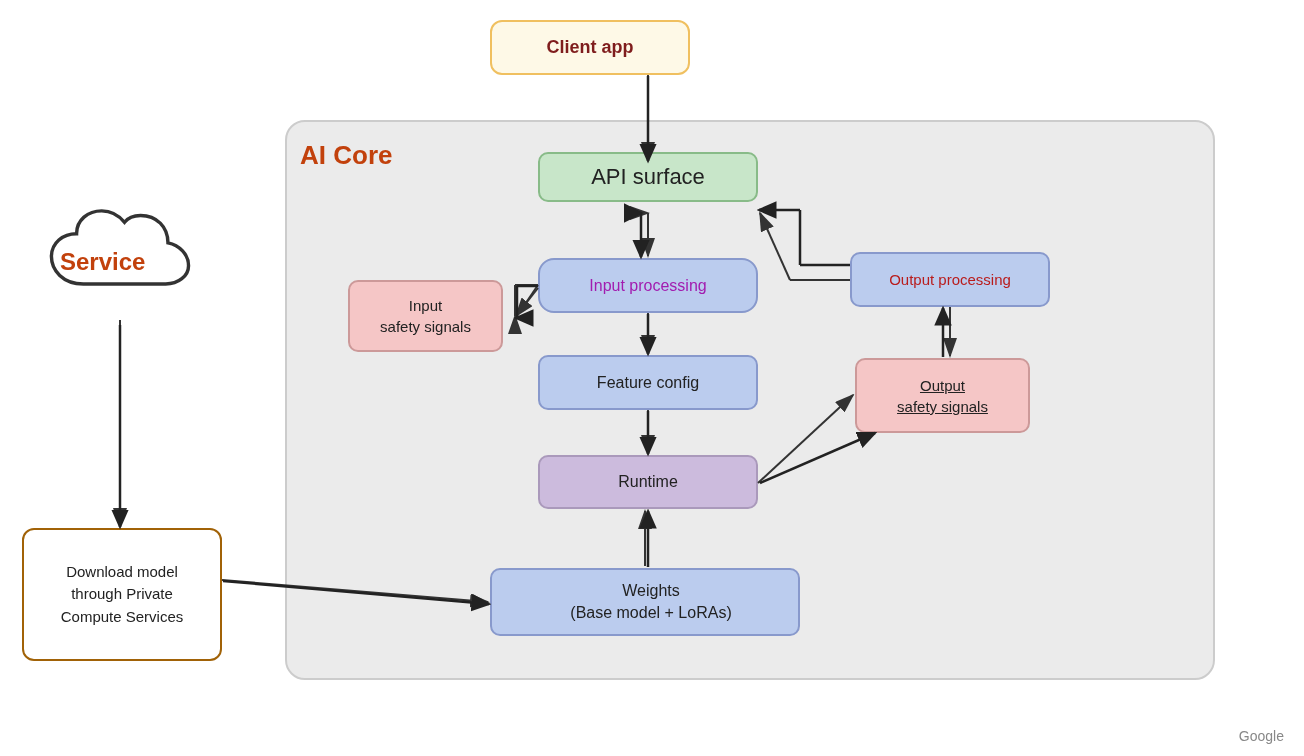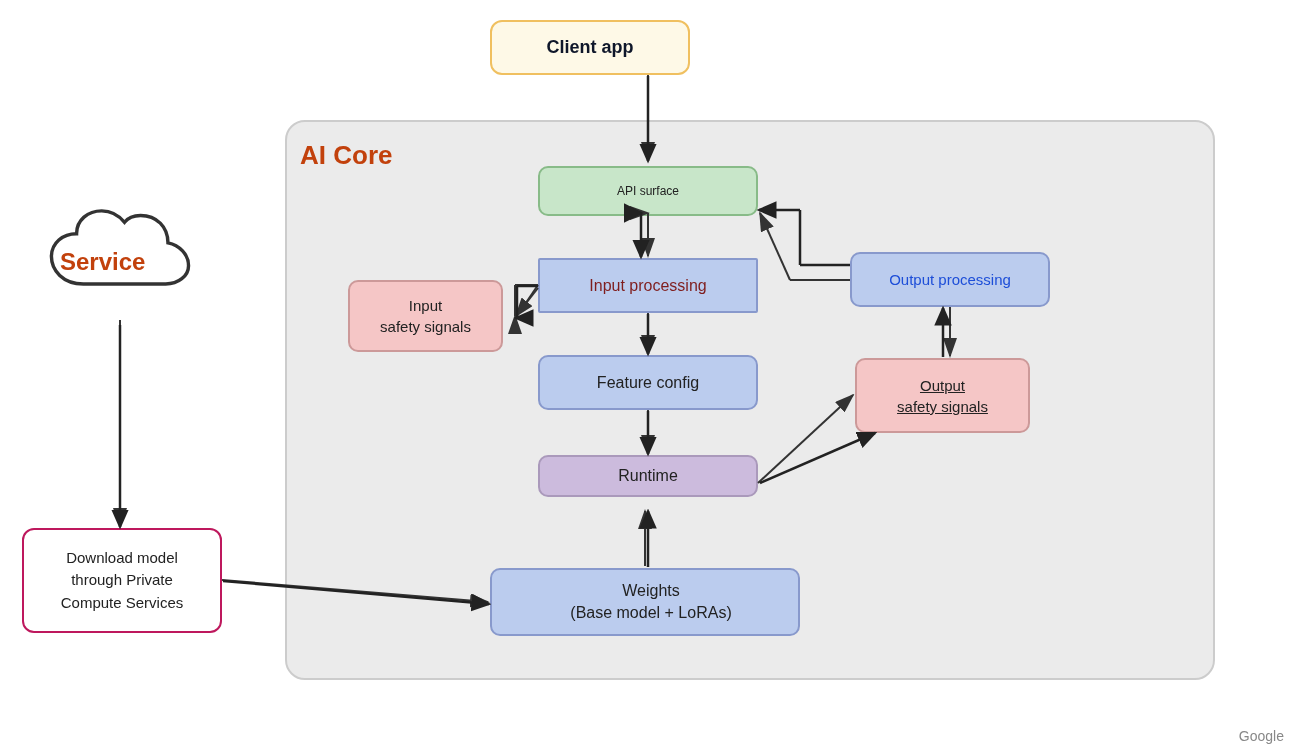--- a/index.html
+++ b/index.html
@@ -27,21 +27,21 @@
       width: 200px;
       height: 55px;
       background: #fef9e7;
       border: 2px solid #f0c060;
       border-radius: 12px;
       display: flex;
       align-items: center;
       justify-content: center;
       font-size: 18px;
       font-weight: bold;
-      color: #0f172a;
+      color: #7f1d1d;
     }
 
     
     .ai-core {
       position: absolute;
       top: 120px;
       left: 285px;
       width: 930px;
       height: 560px;
       background: #ebebeb;
@@ -54,49 +54,49 @@
       top: 140px;
       left: 300px;
       font-size: 26px;
       font-weight: bold;
       color: #c2410c;
     }
 
     
     .api-surface {
       position: absolute;
-      top: 166px;
+      top: 152px;
       left: 538px;
       width: 220px;
       height: 50px;
       background: #c8e6c9;
       border: 2px solid #88bb88;
       border-radius: 10px;
       display: flex;
       align-items: center;
       justify-content: center;
-      font-size: 12px;
+      font-size: 22px;
       color: #222;
     }
 
     
     .input-processing {
       position: absolute;
       top: 258px;
       left: 538px;
       width: 220px;
       height: 55px;
       background: #bbccee;
       border: 2px solid #8899cc;
-      border-radius: 2px;
+      border-radius: 16px;
       display: flex;
       align-items: center;
       justify-content: center;
       font-size: 16px;
-      color: #7f1d1d;
+      color: #a21caf;
       text-align: center;
     }
 
     
     .feature-config {
       position: absolute;
       top: 355px;
       left: 538px;
       width: 220px;
       height: 55px;
@@ -109,21 +109,21 @@
       font-size: 16px;
       color: #222;
     }
 
     
     .runtime {
       position: absolute;
       top: 455px;
       left: 538px;
       width: 220px;
-      height: 42px;
+      height: 54px;
       background: #ccbbdd;
       border: 2px solid #aa99bb;
       border-radius: 10px;
       display: flex;
       align-items: center;
       justify-content: center;
       font-size: 16px;
       color: #222;
     }
 
@@ -173,21 +173,21 @@
       left: 850px;
       width: 200px;
       height: 55px;
       background: #bbccee;
       border: 2px solid #8899cc;
       border-radius: 10px;
       display: flex;
       align-items: center;
       justify-content: center;
       font-size: 15px;
-      color: #1d4ed8;
+      color: #b91c1c;
       text-align: center;
     }
 
     
     .output-safety {
       position: absolute;
       top: 358px;
       left: 855px;
       width: 175px;
       height: 75px;
@@ -225,23 +225,23 @@
       font-weight: bold;
       color: #c2410c;
     }
 
     
     .download-box {
       position: absolute;
       top: 528px;
       left: 22px;
       width: 200px;
-      height: 105px;
+      height: 133px;
       background: #fff;
-      border: 2px solid #be185d;
+      border: 2px solid #a16207;
       border-radius: 12px;
       display: flex;
       align-items: center;
       justify-content: center;
       font-size: 15px;
       color: #222;
       text-align: center;
       line-height: 1.5;
       padding: 10px;
     }

